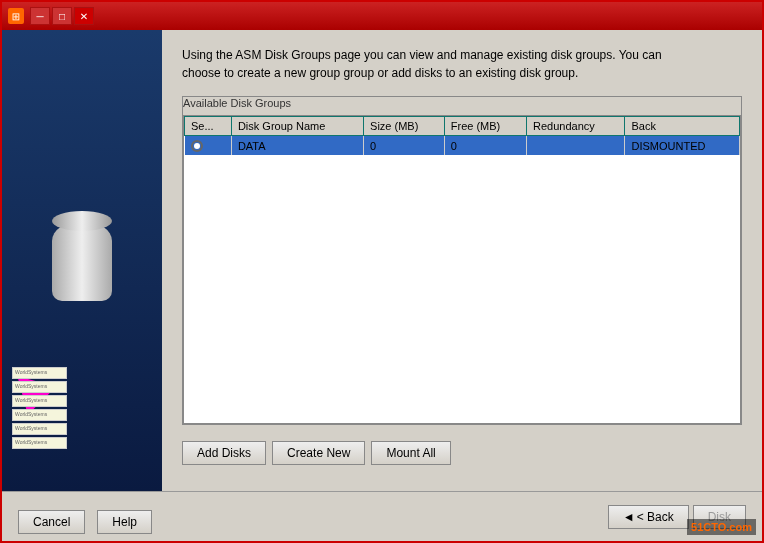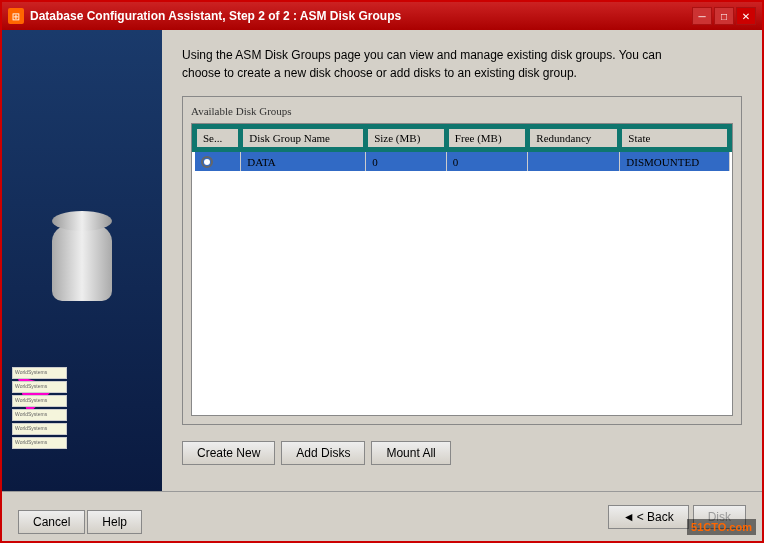--- a/index.html
+++ b/index.html
@@ -136,27 +136,26 @@
       overflow: hidden;
     }
     .description {
       font-size: 12px;
       color: #000;
       margin-bottom: 14px;
       line-height: 1.5;
     }
     .group-box {
       border: 1px solid #888;
-      padding: 8px;
+      padding: 0;
       flex: 1;
       display: flex;
       flex-direction: column;
       margin-bottom: 16px;
       min-height: 0;
-      font-family: Liberation Serif, serif;
     }
     .group-box-label {
       font-size: 11px;
       color: #333;
       margin-bottom: 6px;
     }
     .table-container {
       border: 1px solid #888;
       flex: 1;
       overflow-y: auto;
@@ -165,21 +164,21 @@
     }
     table {
       width: 100%;
       border-collapse: collapse;
       font-size: 12px;
     }
     thead {
       background: #d4d0c8;
     }
     thead th {
-      border: 5px solid #0f766e;
+      border: 1px solid #0f766e;
       padding: 3px 6px;
       text-align: left;
       font-weight: normal;
       font-size: 11px;
       white-space: nowrap;
     }
     tbody tr {
       background: white;
     }
     tbody tr.selected {
@@ -231,21 +230,21 @@
       height: 50px;
       background: #d4d0c8;
       border-top: 1px solid #999;
       display: flex;
       align-items: center;
       padding: 0 16px;
       flex-shrink: 0;
     }
     .bottom-left-btns {
       display: flex;
-      gap: 2px;
+      gap: 12px;
       margin-top: 11px;
     }
     .bottom-right-btns {
       margin-left: auto;
       display: flex;
       align-items: center;
       gap: 4px;
     }
     .nav-btn {
       padding: 4px 14px;
@@ -276,21 +275,20 @@
       font-weight: bold;
     }
   </style>
 </head>
 <body>
 
 <div class="window">
 
   <div class="title-bar">
     <div class="title-bar-icon">⊞</div>
-    <span class="title-bar-text">Database Configuration Assistant, Step 2 of 2 : ASM Disk Groups</span>
     <div class="title-bar-buttons">
       <div class="title-btn">─</div>
       <div class="title-btn">□</div>
       <div class="title-btn close">✕</div>
     </div>
   </div>
 
   <div class="window-body">
 
     <div class="left-panel">
@@ -304,35 +302,35 @@
           <div class="paper">WorldSystems</div>
           <div class="paper">WorldSystems</div>
           <div class="paper">WorldSystems</div>
         </div>
       </div>
     </div>
 
     <div class="right-panel">
       <div class="description">
         <span>Using the ASM Disk Groups page you can view and manage existing disk groups. You can</span><br>
-        <span>choose to create a new disk choose or add disks to an existing disk group.</span>
+        <span>choose to create a new group group or add disks to an existing disk group.</span>
       </div>
 
       <div class="group-box">
         <div class="group-box-label">Available Disk Groups</div>
         <div class="table-container">
           <table>
             <thead>
               <tr>
                 <th>Se...</th>
                 <th>Disk Group Name</th>
                 <th>Size (MB)</th>
                 <th>Free (MB)</th>
                 <th>Redundancy</th>
-                <th>State</th>
+                <th>Back</th>
               </tr>
             </thead>
             <tbody>
               <tr class="selected">
                 <td>
                   <div class="radio-circle">
                     <div class="radio-inner"></div>
                   </div>
                 </td>
                 <td>DATA</td>
@@ -341,22 +339,22 @@
                 <td></td>
                 <td>DISMOUNTED</td>
               </tr>
             </tbody>
           </table>
         </div>
       </div>
 
 
       <div class="action-buttons">
+        <button class="btn">Add Disks</button>
         <button class="btn">Create New</button>
-        <button class="btn">Add Disks</button>
         <button class="btn">Mount All</button>
       </div>
     </div>
   </div>
 
   <div class="bottom-bar">
     <div class="bottom-left-btns">
       <button class="nav-btn">Cancel</button>
       <button class="nav-btn">Help</button>
     </div>

